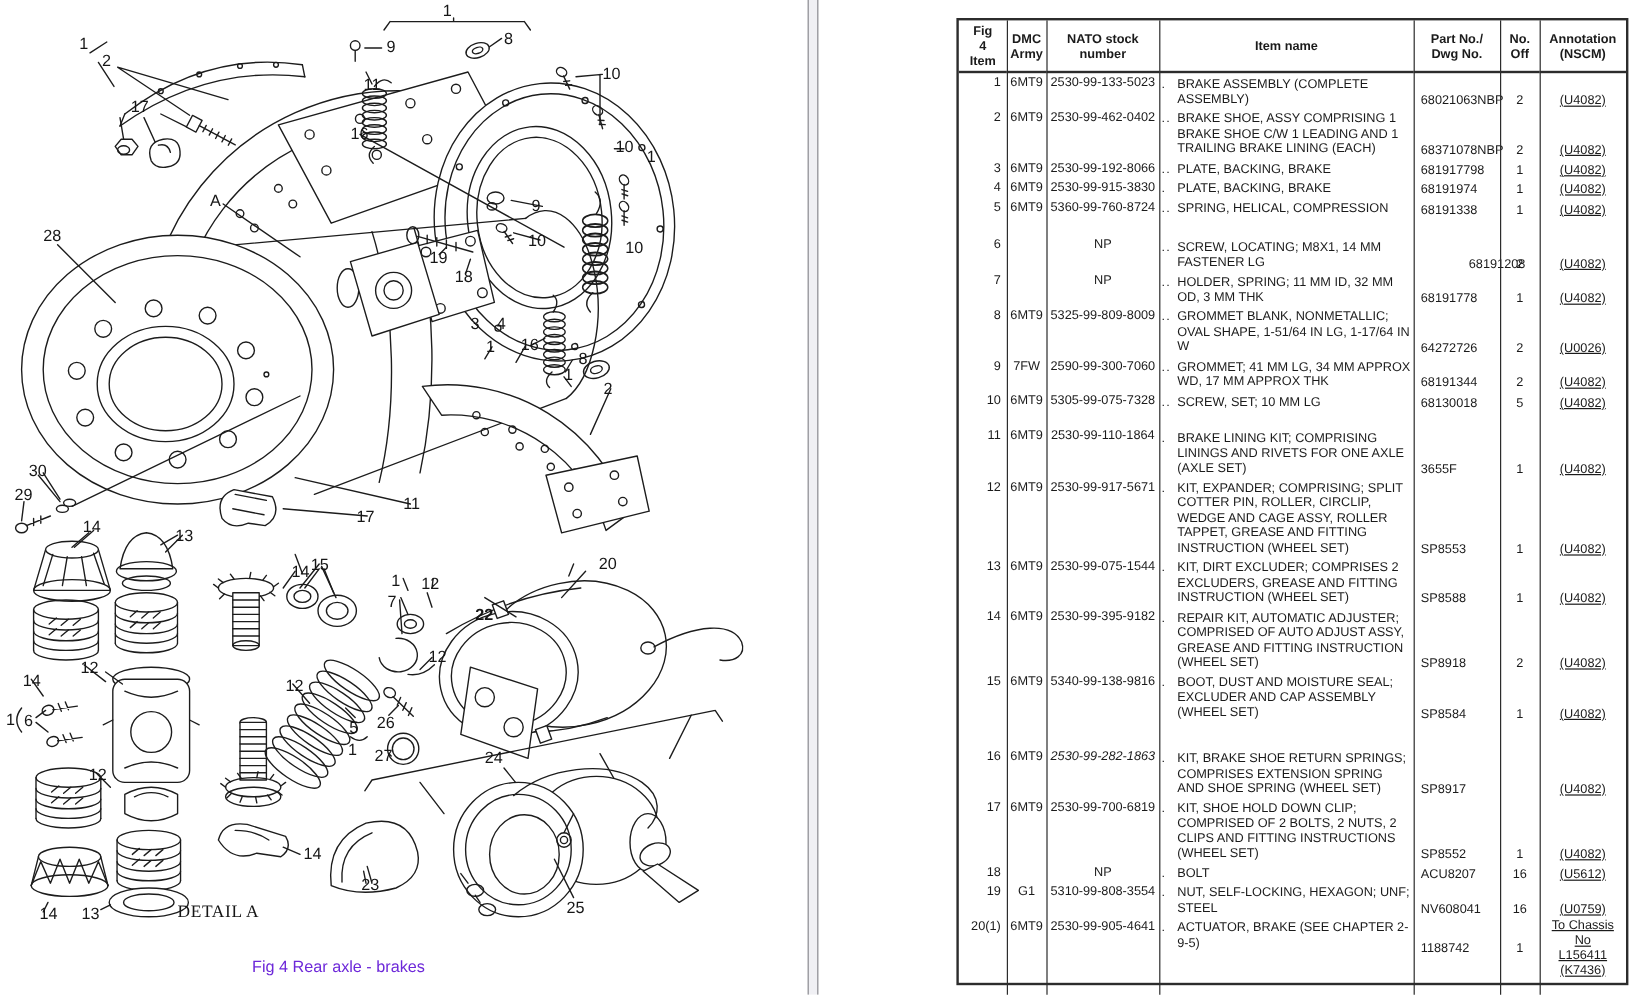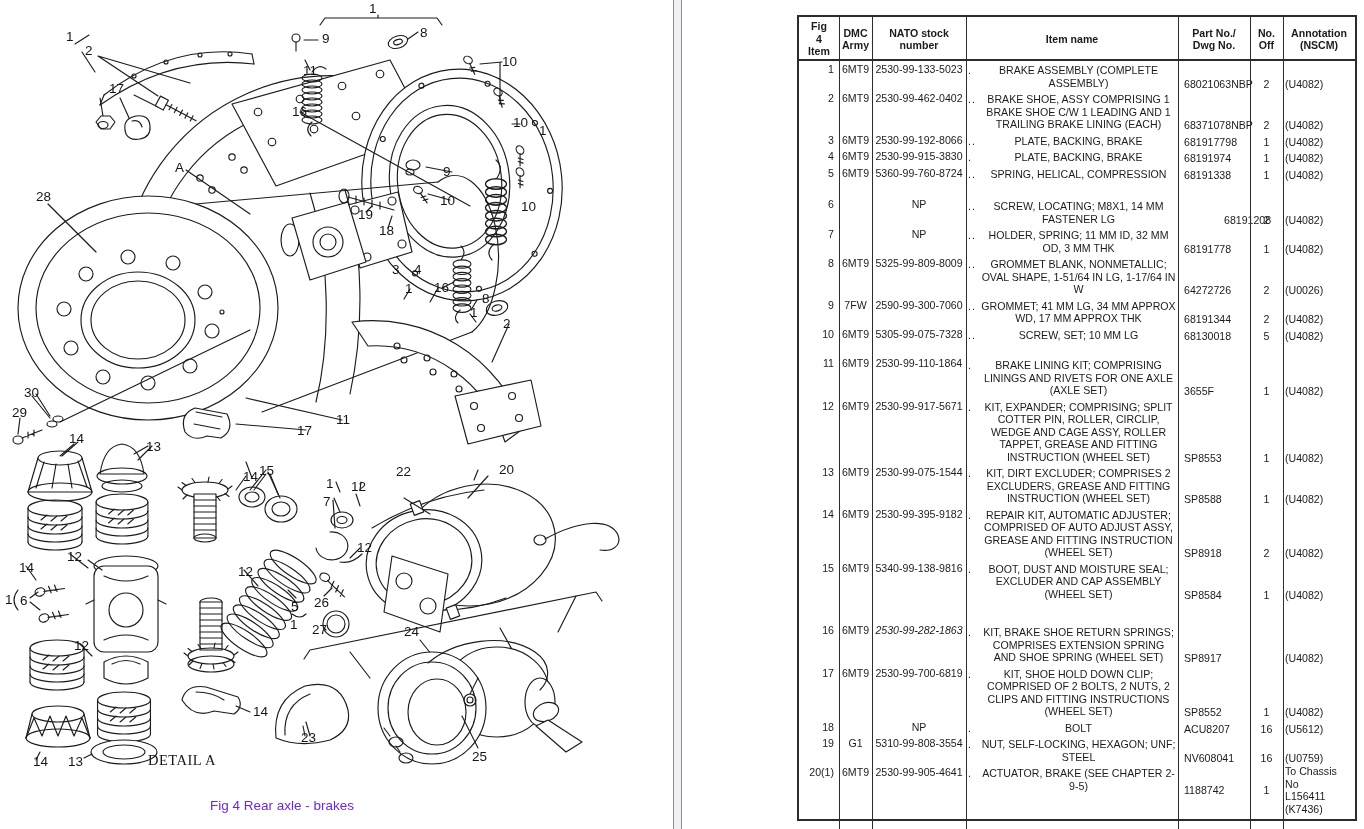--- a/index.html
+++ b/index.html
@@ -23,24 +23,24 @@
         padding:1px 2px;box-sizing:border-box;}
   .hd{font-weight:bold;height:44px;justify-content:center;text-align:center;
       white-space:pre-line;border-bottom:2px solid #2c2c2c;padding-top:3px;}
   .vb{justify-content:flex-end;padding-bottom:0;}
   .vc{justify-content:center;}
   .it{text-align:right;white-space:pre-wrap;padding-right:5px;padding-top:2px;}
   .dm{text-align:center;padding-top:2px;}
   .na{text-align:center;padding-top:2px;}
   .nmw{display:flex;align-items:flex-start;padding-top:2px;}
   .dots{flex:0 0 13px;white-space:pre;letter-spacing:1px;}
-  .nmt{flex:1 1 auto;text-align:center;}
+  .nmt{flex:1 1 auto;}
   .pt{padding-left:6px;}
   .of{text-align:center;}
-  .an{white-space:pre-line;}
+  .an{text-align:center;white-space:pre-line;text-decoration:underline;}
 </style>
 </head>
 <body>
 
 <div id="diagram-pane">
   <svg id="diagram-svg" width="673" height="795" viewBox="0 0 673 795">
     <defs>
       <g id="coil">
         <ellipse cx="0" cy="0" rx="10" ry="4"></ellipse>
           <ellipse cx="0" cy="6" rx="10" ry="4"></ellipse>
@@ -477,21 +477,21 @@
     <span class="callout" style="left: 12px; top: 406px;">29</span>
     <span class="callout" style="left: 69px; top: 432px;">14</span>
     <span class="callout" style="left: 146px; top: 440px;">13</span>
     <span class="callout" style="left: 297px; top: 424px;">17</span>
     <span class="callout" style="left: 336px; top: 413px;">11</span>
     <span class="callout" style="left: 259px; top: 464px;">15</span>
     <span class="callout" style="left: 243px; top: 470px;">14</span>
     <span class="callout" style="left: 326px; top: 477px;">1</span>
     <span class="callout" style="left: 323px; top: 495px;">7</span>
     <span class="callout" style="left: 479px; top: 463px; margin-left: 20px;">20</span>
-    <span class="callout" style="left: 396px; top: 465px;">22</span>
+    <span class="callout" style="left: 396px; top: 506px; font-weight: bold;">22</span>
     <span class="callout" style="left: 351px; top: 480px;">12</span>
     <span class="callout" style="left: 67px; top: 550px;">12</span>
     <span class="callout" style="left: 19px; top: 561px;">14</span>
     <span class="callout" style="left: 238px; top: 565px;">12</span>
     <span class="callout" style="left: 357px; top: 541px;">12</span>
     <span class="callout" style="left: 5px; top: 593px;">1</span>
     <span class="callout" style="left: 20px; top: 594px;">6</span>
     <span class="callout" style="left: 291px; top: 600px;">5</span>
     <span class="callout" style="left: 314px; top: 596px;">26</span>
     <span class="callout" style="left: 290px; top: 618px;">1</span>

